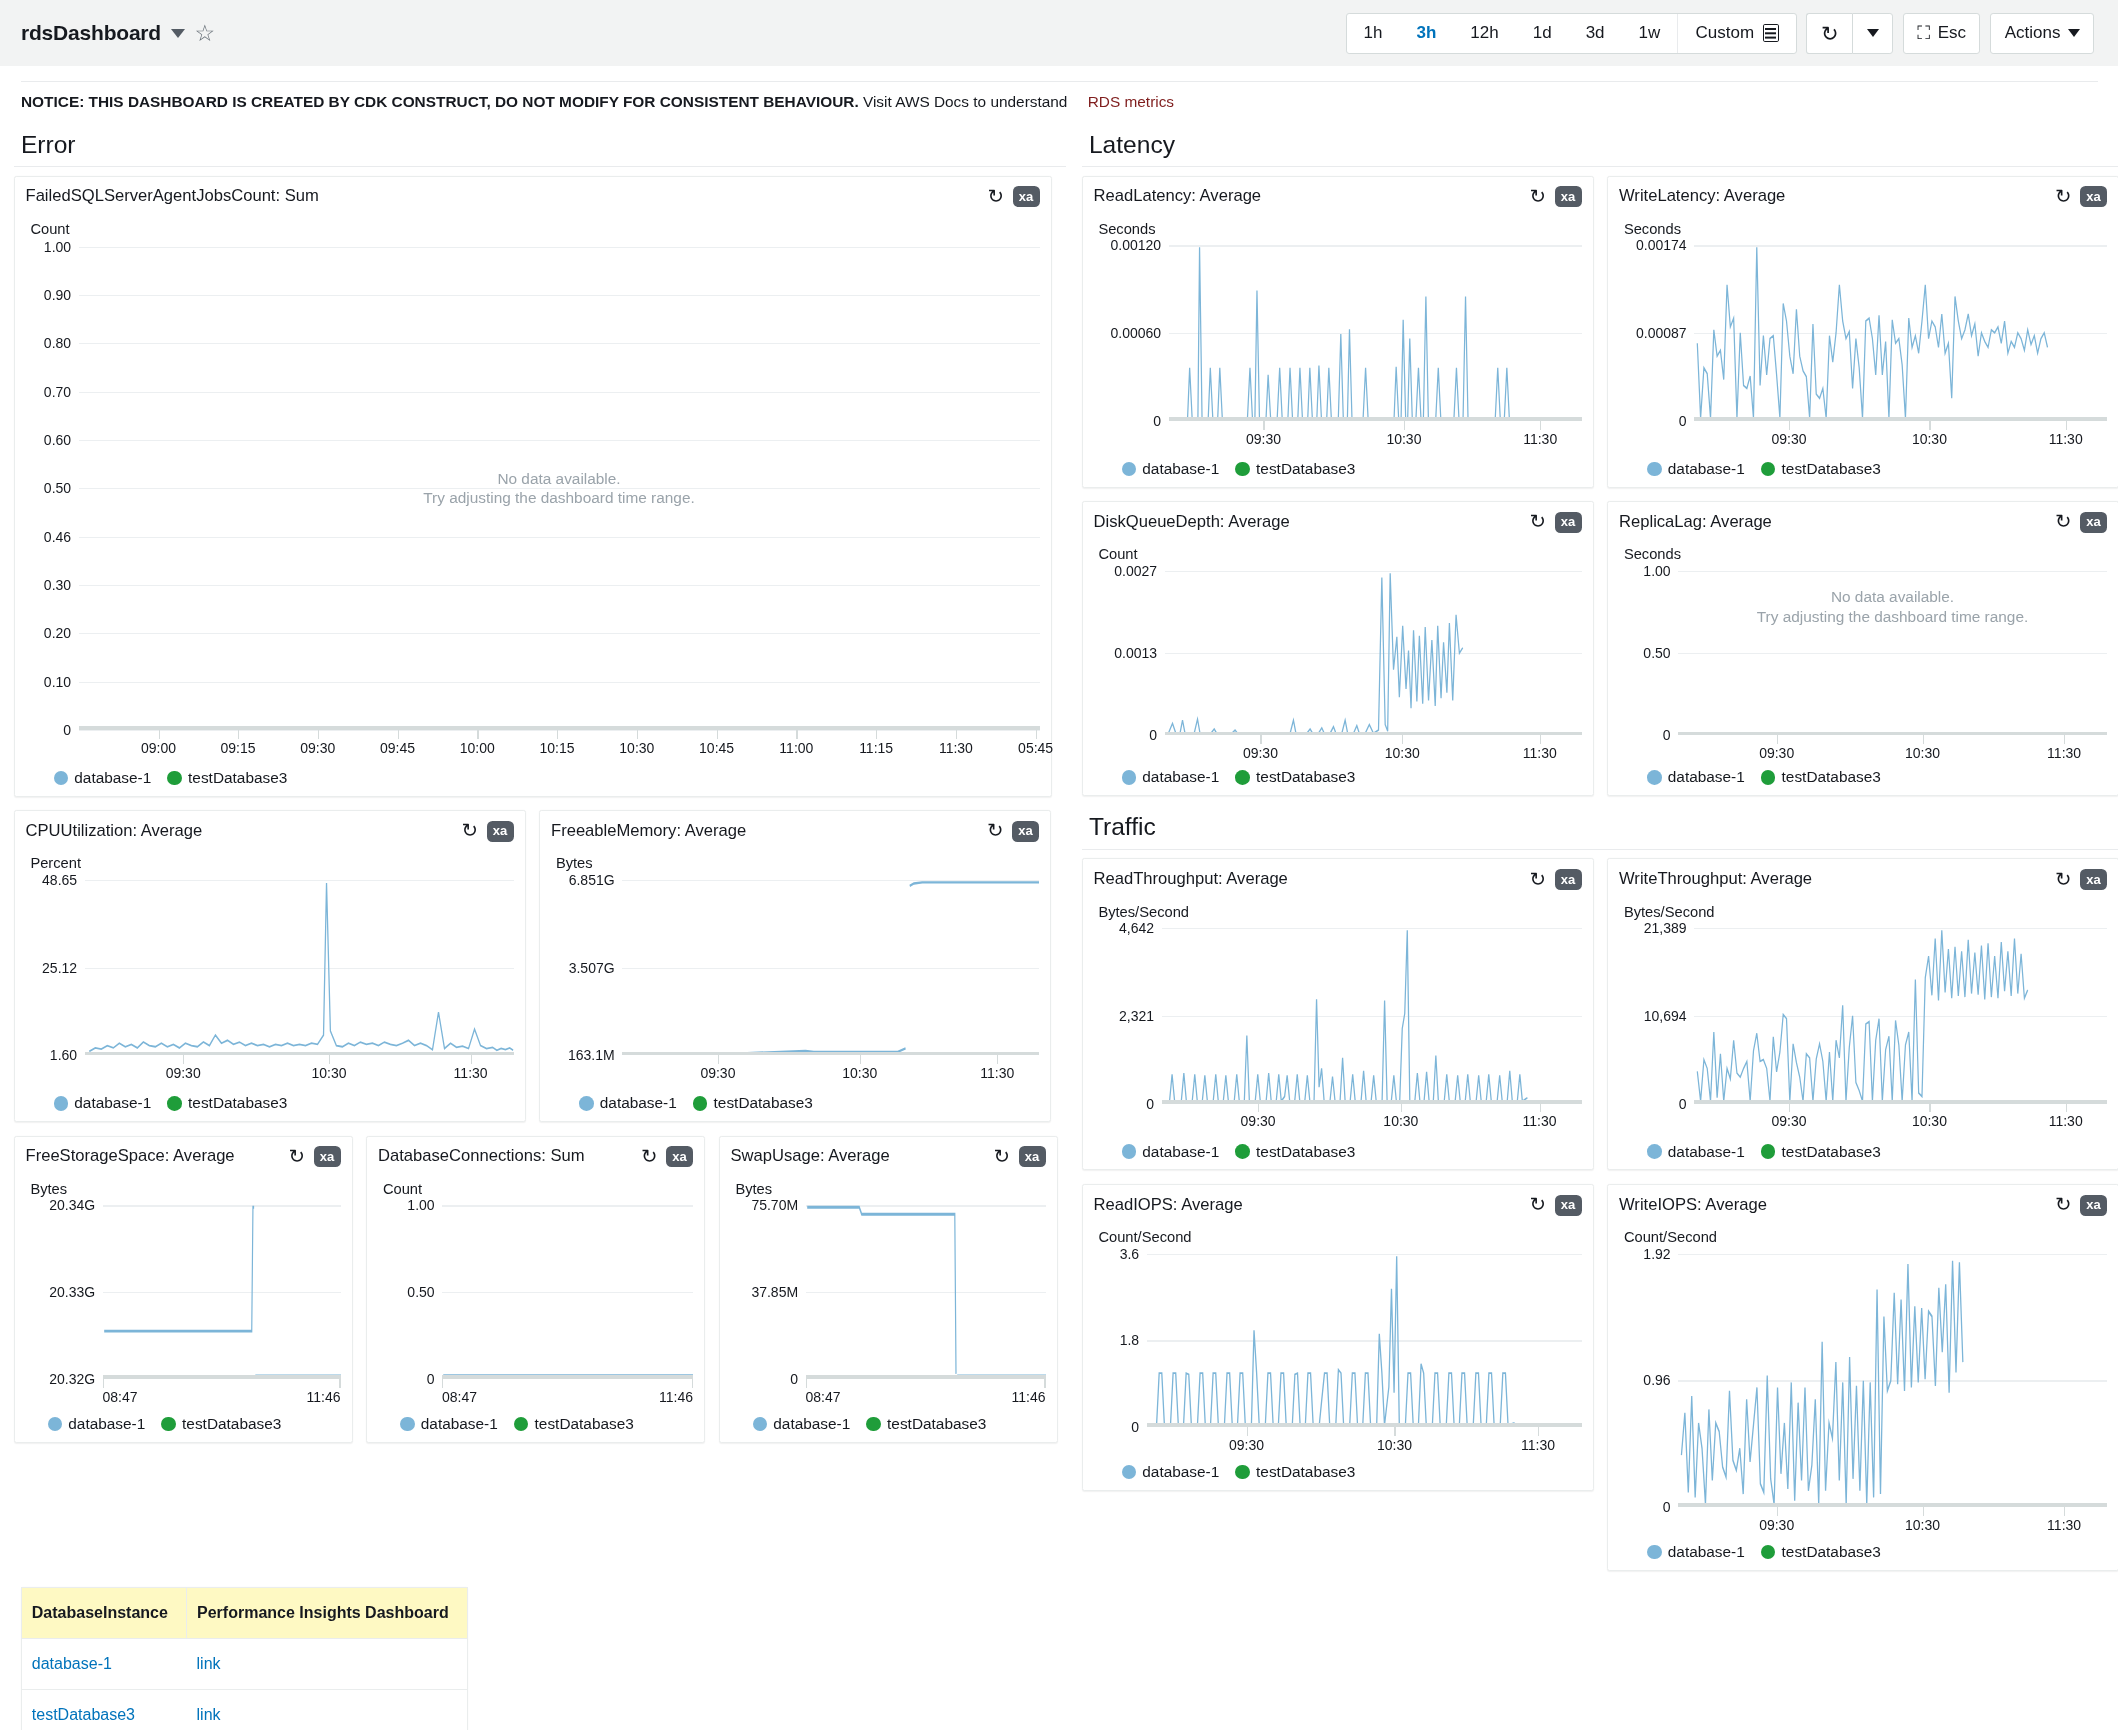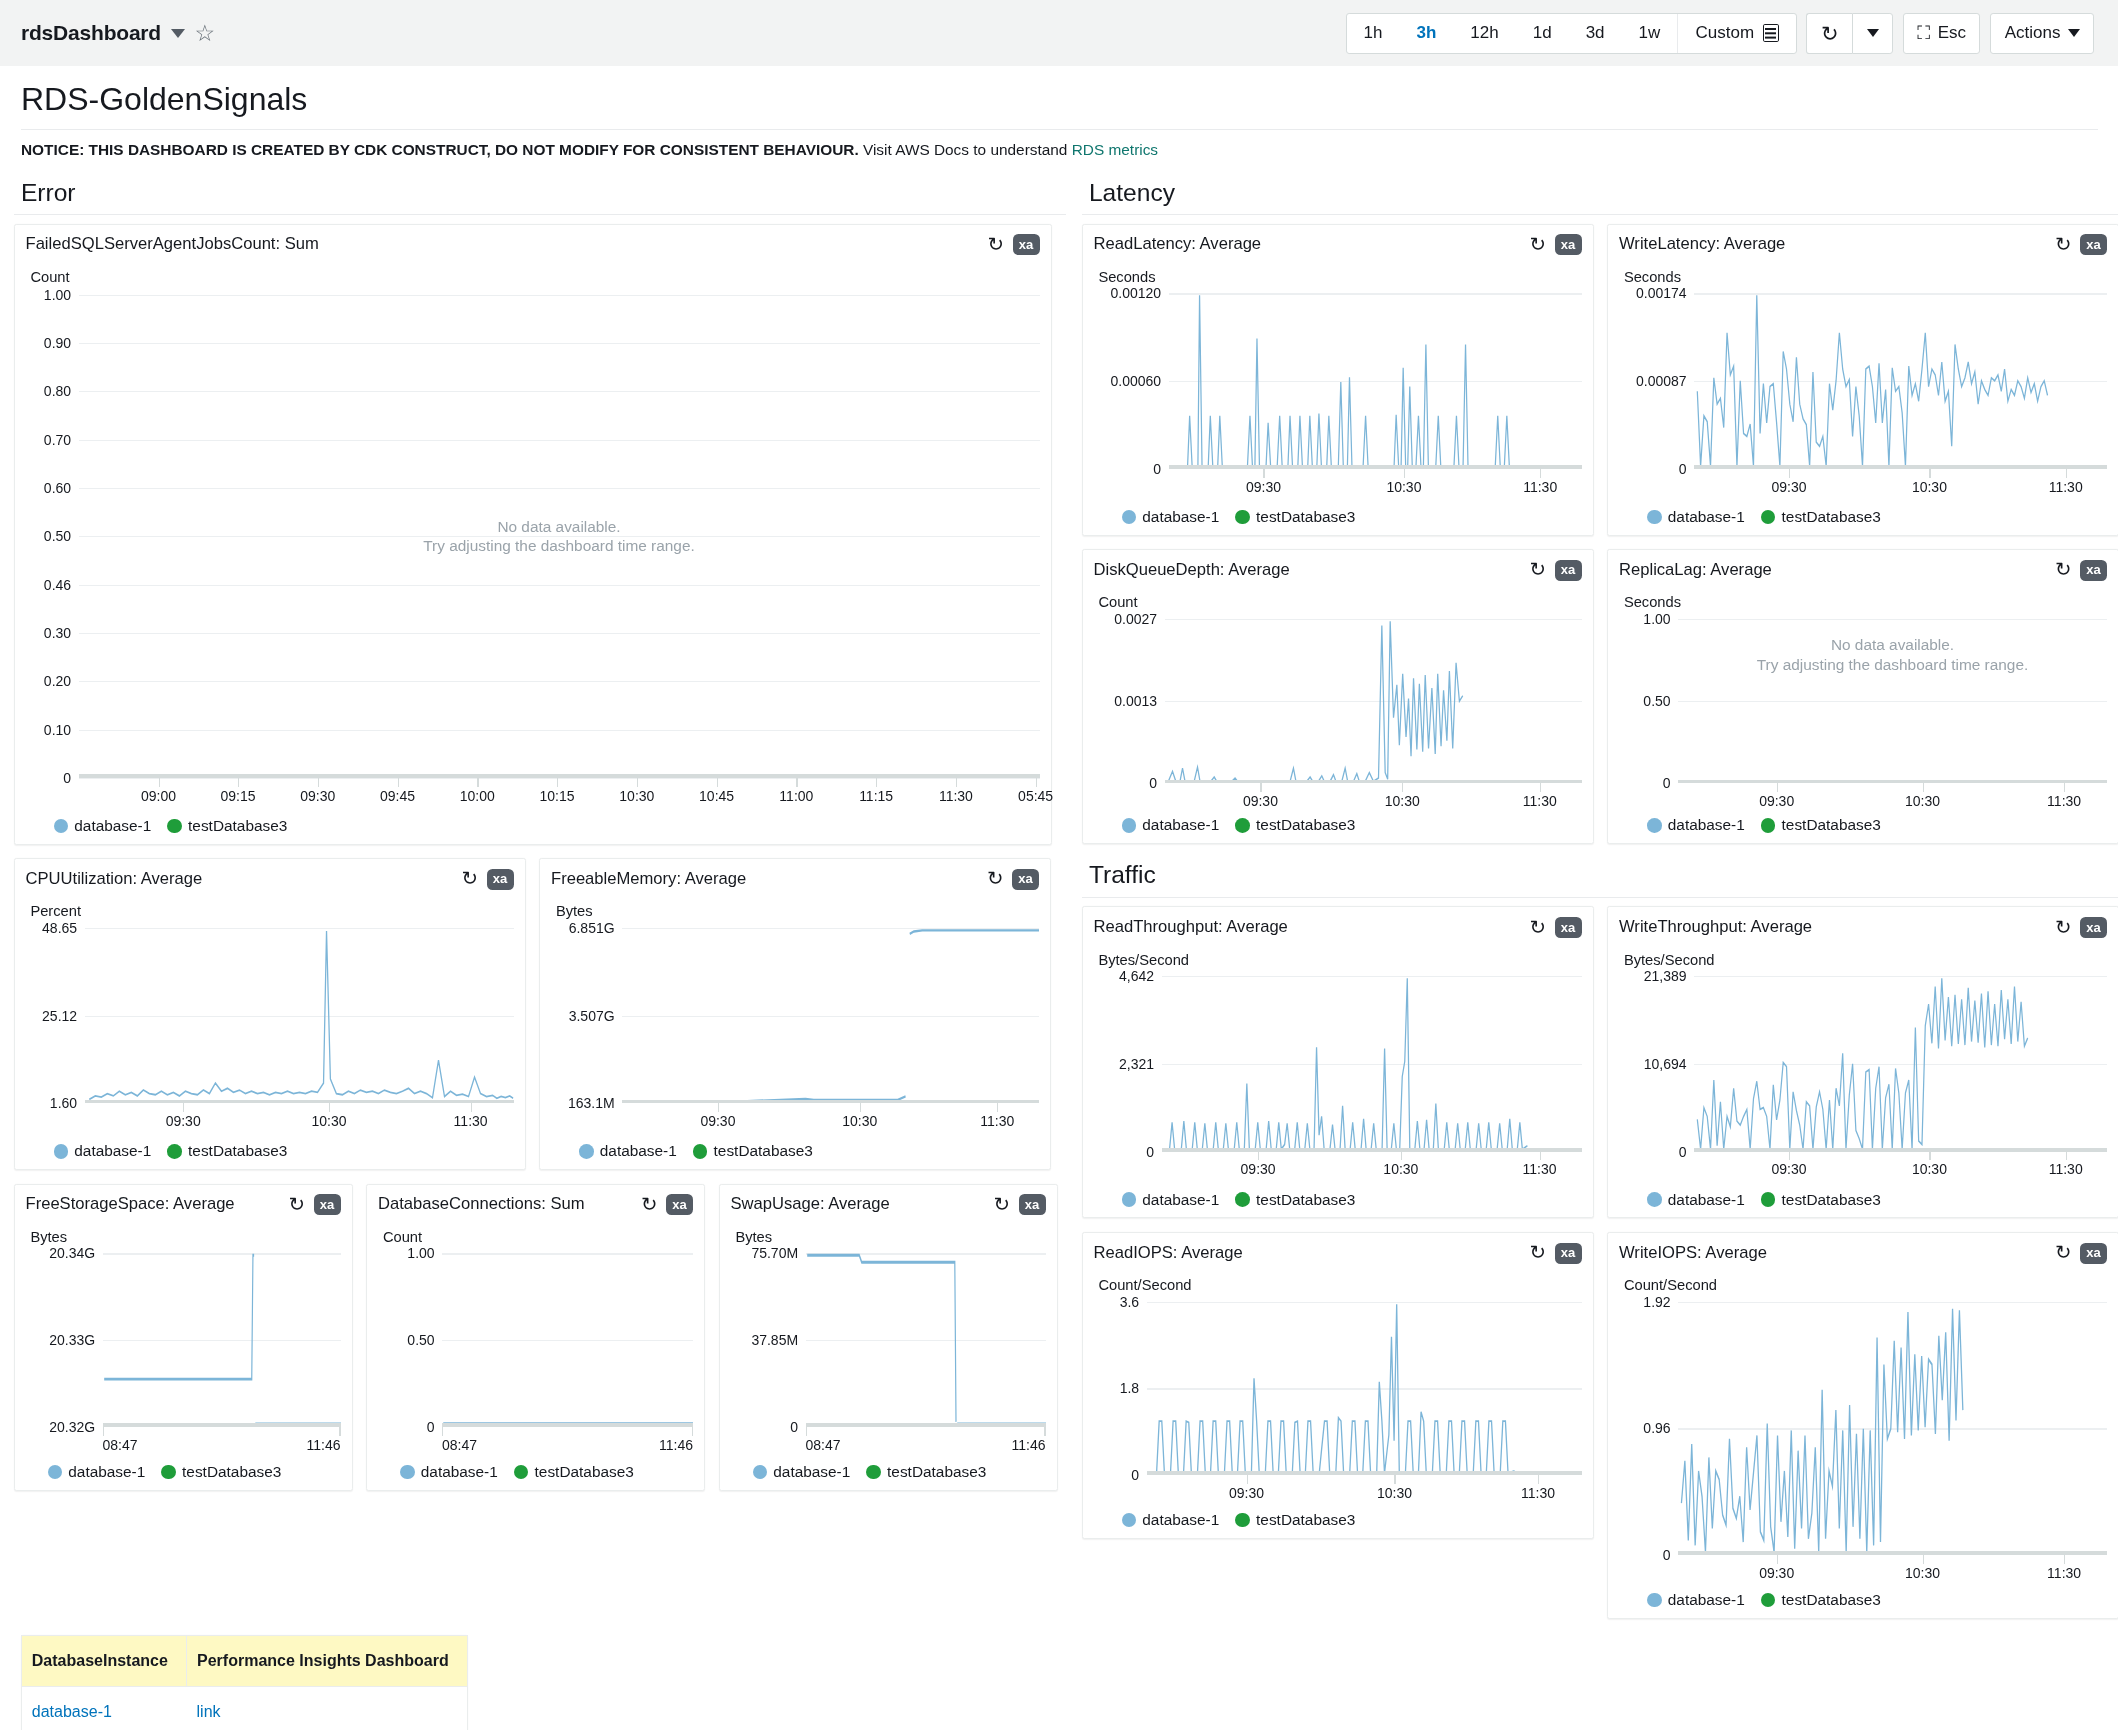--- a/index.html
+++ b/index.html
@@ -50,21 +50,21 @@
   .tri-down { width:0;height:0;border-left:6.8px solid transparent;border-right:6.8px solid transparent;border-top:8px solid #16191f; }
   .esc-glyph { font-size:18.4px; line-height:1; }
 
   
   .page-body { background:#fff; margin:0; padding:0 0 6.1px 0; }
   .page-head { padding: 14.7px 21px 0 21px; background:#fff; }
   h1.page-title { font-size:32px; font-weight:400; margin:0 0 11px 0; color:#16191f; }
   .rule { height:1.2px; background:#e9ebed; margin:0 0 11px 0; }
   .notice { font-size:15.4px; color:#16191f; padding-bottom:16px; }
   .notice b { font-weight:bold; }
-  .notice a { color:#0f766e; text-decoration:none; }
+  .notice a { color:#7f1d1d; text-decoration:none;margin-left:16px; }
 
   
   .cols { display:flex; align-items:flex-start; gap:16px; padding: 0 13.5px; background:#fff; }
   .col-left { width: 1052px; flex:none; }
   .col-right { width: 1040px; flex:none; }
 
   .section-title {
     font-size:24.6px; font-weight:400; color:#16191f;
     padding: 3.7px 7.4px 7.4px 7.4px; border-bottom:1.2px solid #e9ebed; margin-bottom:8.6px;
   }
@@ -168,21 +168,20 @@
     <div class="btn">
       <span>Actions</span>
       <span class="tri-down"></span>
     </div>
   </div>
 </div>
 
 <div class="page-body">
 
   <div class="page-head">
-    <h1 class="page-title">RDS-GoldenSignals</h1>
     <div class="rule"></div>
     <div class="notice">
       <b>NOTICE: THIS DASHBOARD IS CREATED BY CDK CONSTRUCT, DO NOT MODIFY FOR CONSISTENT BEHAVIOUR.</b><span> Visit AWS Docs to understand </span><a href="#">RDS metrics</a>
     </div>
   </div>
 
   <div class="cols">
 
     <div class="col-left">
 

